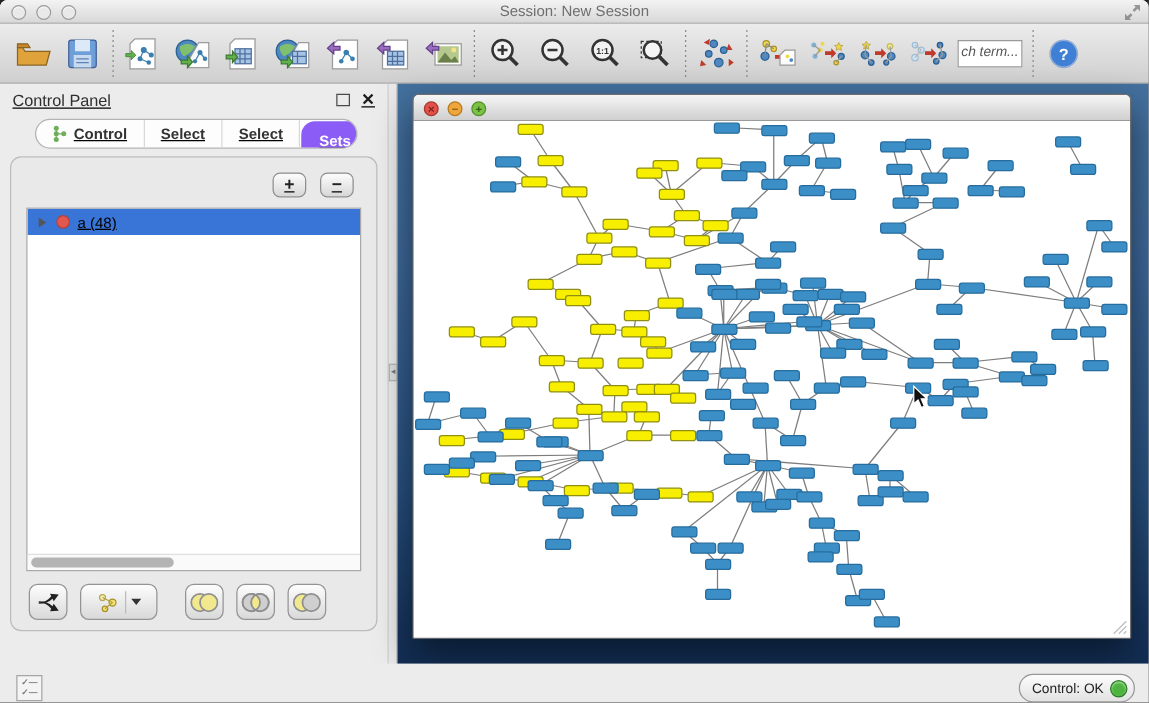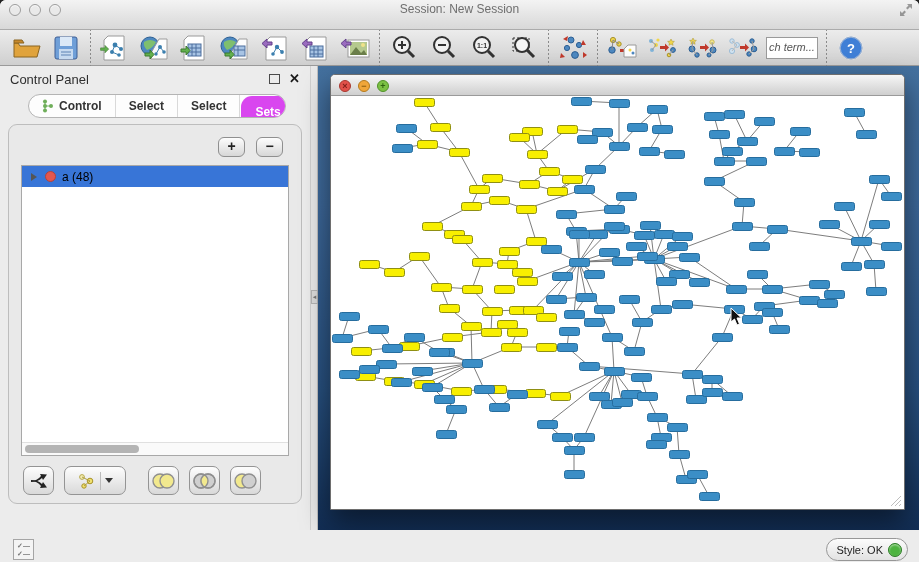--- a/index.html
+++ b/index.html
@@ -2,63 +2,63 @@
 <html><head>
 <meta charset="utf-8">
 <style>
   * { margin:0; padding:0; box-sizing:border-box; }
   html,body { width:919px; height:562px; background:#222; }
   body { font-family:"Liberation Sans", sans-serif; }
   .app { position:relative; width:919px; height:562px; background:#ececec;
          border-radius:6px 6px 0 0; overflow:hidden; }
 
   
-  .titlebar { position:relative; height:30px;
+  .titlebar { position:relative; height:19px;
     background:linear-gradient(#f3f3f3,#d8d8d8); border-bottom:1px solid #ababab; }
   .tl-dots { position:absolute; left:9px; top:4px; display:flex; gap:8px; }
   .tl-dot { width:12px; height:12px; border-radius:50%; background:#e9e9e9;
     border:1px solid #9c9c9c; box-shadow:inset 0 1px 1px rgba(255,255,255,.8); }
   .win-title { text-align:center; font-size:12px; line-height:19px; color:#6f6f6f; }
   .fs-icon { position:absolute; right:6px; top:3px; width:14px; height:14px; opacity:.65; }
 
   
-  .toolbar { height:36px; background:linear-gradient(#ececec,#cfcfcf);
+  .toolbar { height:48px; background:linear-gradient(#ececec,#cfcfcf);
     border-bottom:1px solid #9a9a9a; display:flex; align-items:center; padding:0 6px; }
   .tbtn { width:40px; height:40px; display:flex; align-items:center; justify-content:center;
     border-radius:4px; }
   .tsep { width:1px; height:38px; margin:0 4px;
     background-image:linear-gradient(#8a8a8a 40%, transparent 40%);
     background-size:1px 4px; }
   .searchbox { width:52px; height:22px; border:1px solid #9a9a9a; background:#fff;
     font-size:11px; font-style:italic; color:#555; padding:3px 2px; overflow:hidden;
     white-space:nowrap; margin:0 4px; }
 
   
-  .main { display:flex; height:464px; }
+  .main { display:flex; height:464px;text-decoration:underline; }
   .panel-col { width:310px; background:#ececec; position:relative; }
   .divider { width:8px; background:#e9e9e9; border-left:1px solid #d0d0d0;
     border-right:1px solid #c0c0c0; position:relative; }
   .divider .grip { position:absolute; top:224px; left:0; width:7px; height:14px;
     background:#dcdcdc; border:1px solid #b5b5b5; font-size:7px; line-height:12px;
     color:#777; text-align:center; }
   .desktop { width:601px; position:relative;
     background:linear-gradient(180deg,#44719f 0%, #3d689a 30%, #27507f 70%, #122e55 100%); }
 
   
   .cp-header { height:26px; display:flex; align-items:center; padding:0 10px; }
   .cp-title { font-size:13px; color:#2f2f2f; flex:1; }
   .cp-float { width:11px; height:10px; border:1.5px solid #4a4a4a; margin-right:9px; }
   .cp-close { font-size:13px; font-weight:bold; color:#1a1a1a; line-height:10px; }
 
   .tabbar { margin:2px 24px 0 28px; height:24px; display:flex; align-items:stretch;
     background:#fdfdfd; border:1px solid #b4b4b4; border-radius:12px; overflow:hidden; }
   .tab { display:flex; align-items:center; gap:5px; padding:0 13px; font-size:12px;
     font-weight:bold; color:#333; border-right:1px solid #d9d9d9; }
   .tab:last-child { border-right:none; }
-  .tab.sel { background:#d946ef; color:#fff; border-radius:11px; margin:1px; padding:16px 14px; }
+  .tab.sel { background:#8b5cf6; color:#fff; border-radius:11px; margin:1px; padding:16px 14px; }
 
   .cp-box { margin:6px 8px 0 8px; height:380px; border:1px solid #bdbdbd; border-radius:9px;
     background:#e9e9e9; display:flex; flex-direction:column; padding:10px 12px 8px 12px; }
   .pm-row { display:flex; justify-content:flex-end; gap:11px; padding:2px 6px 8px 0; }
   .pm-btn { width:27px; height:20px; border:1px solid #8f8f8f; border-radius:6px;
     background:linear-gradient(#fdfdfd,#d7d7d7); font-size:14px; font-weight:bold;
     line-height:17px; text-align:center; color:#222; }
   .setlist { flex:1; background:#fff; border:1px solid #a8a8a8; position:relative;
     overflow:hidden; }
   .setrow { height:21px; display:flex; align-items:center; padding:0 6px; font-size:12px;
@@ -860,18 +860,18 @@
           </div>
       </div>
     </div>
   </div>
 
   <div class="statusbar">
     <div class="task-btn">
       <div class="task-glyph">✓—<br>✓—</div>
     </div>
     <div class="mem-badge">
-      <span>Style: OK</span>
+      <span>Control: OK</span>
       <div class="mem-dot"></div>
     </div>
   </div>
 
 </div>
 
 </body></html>

